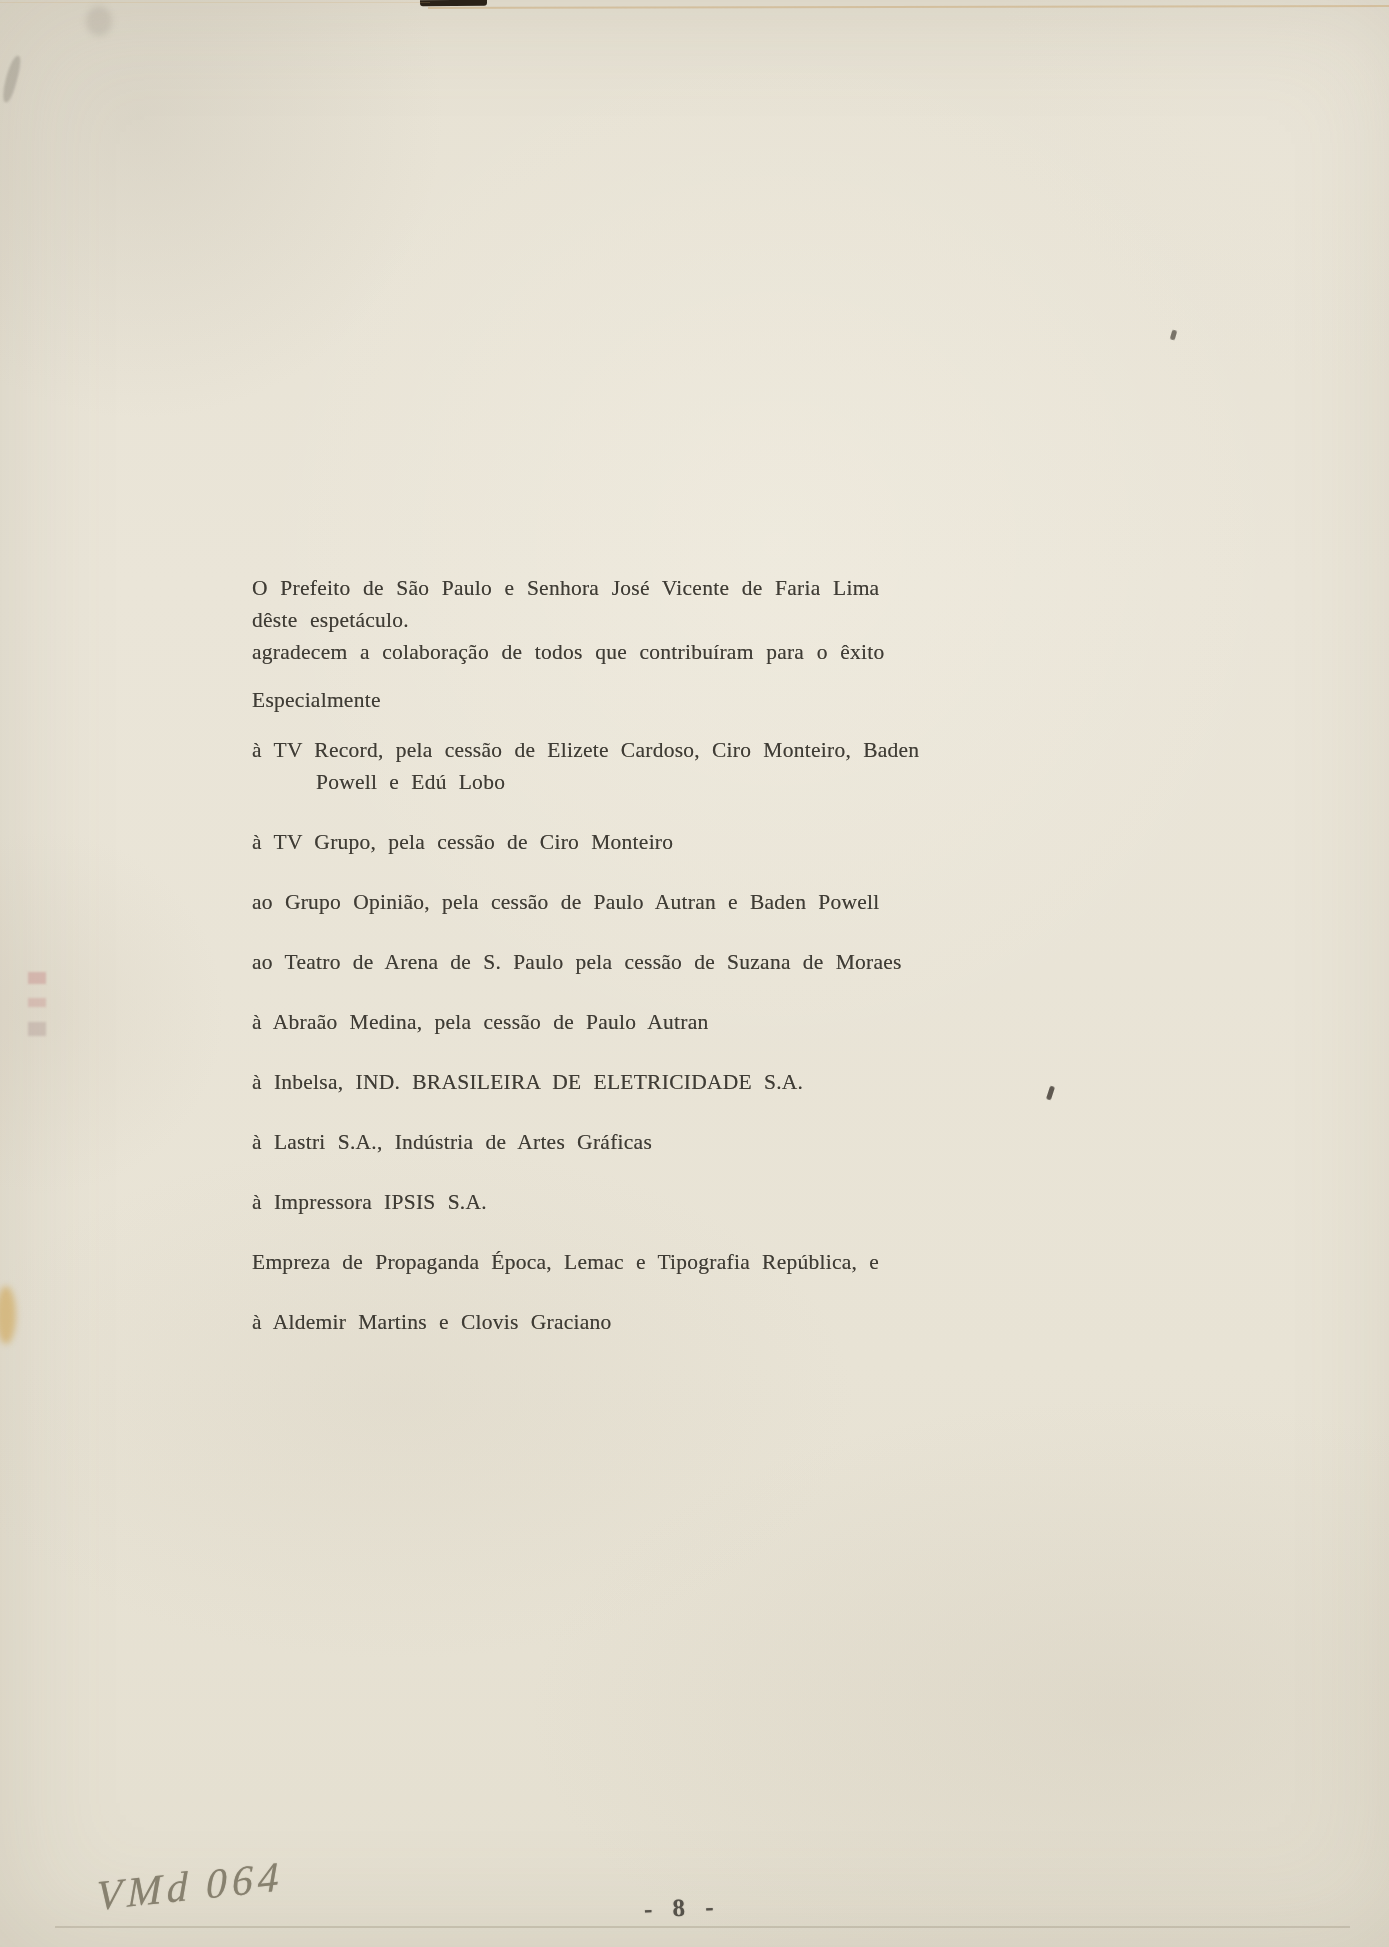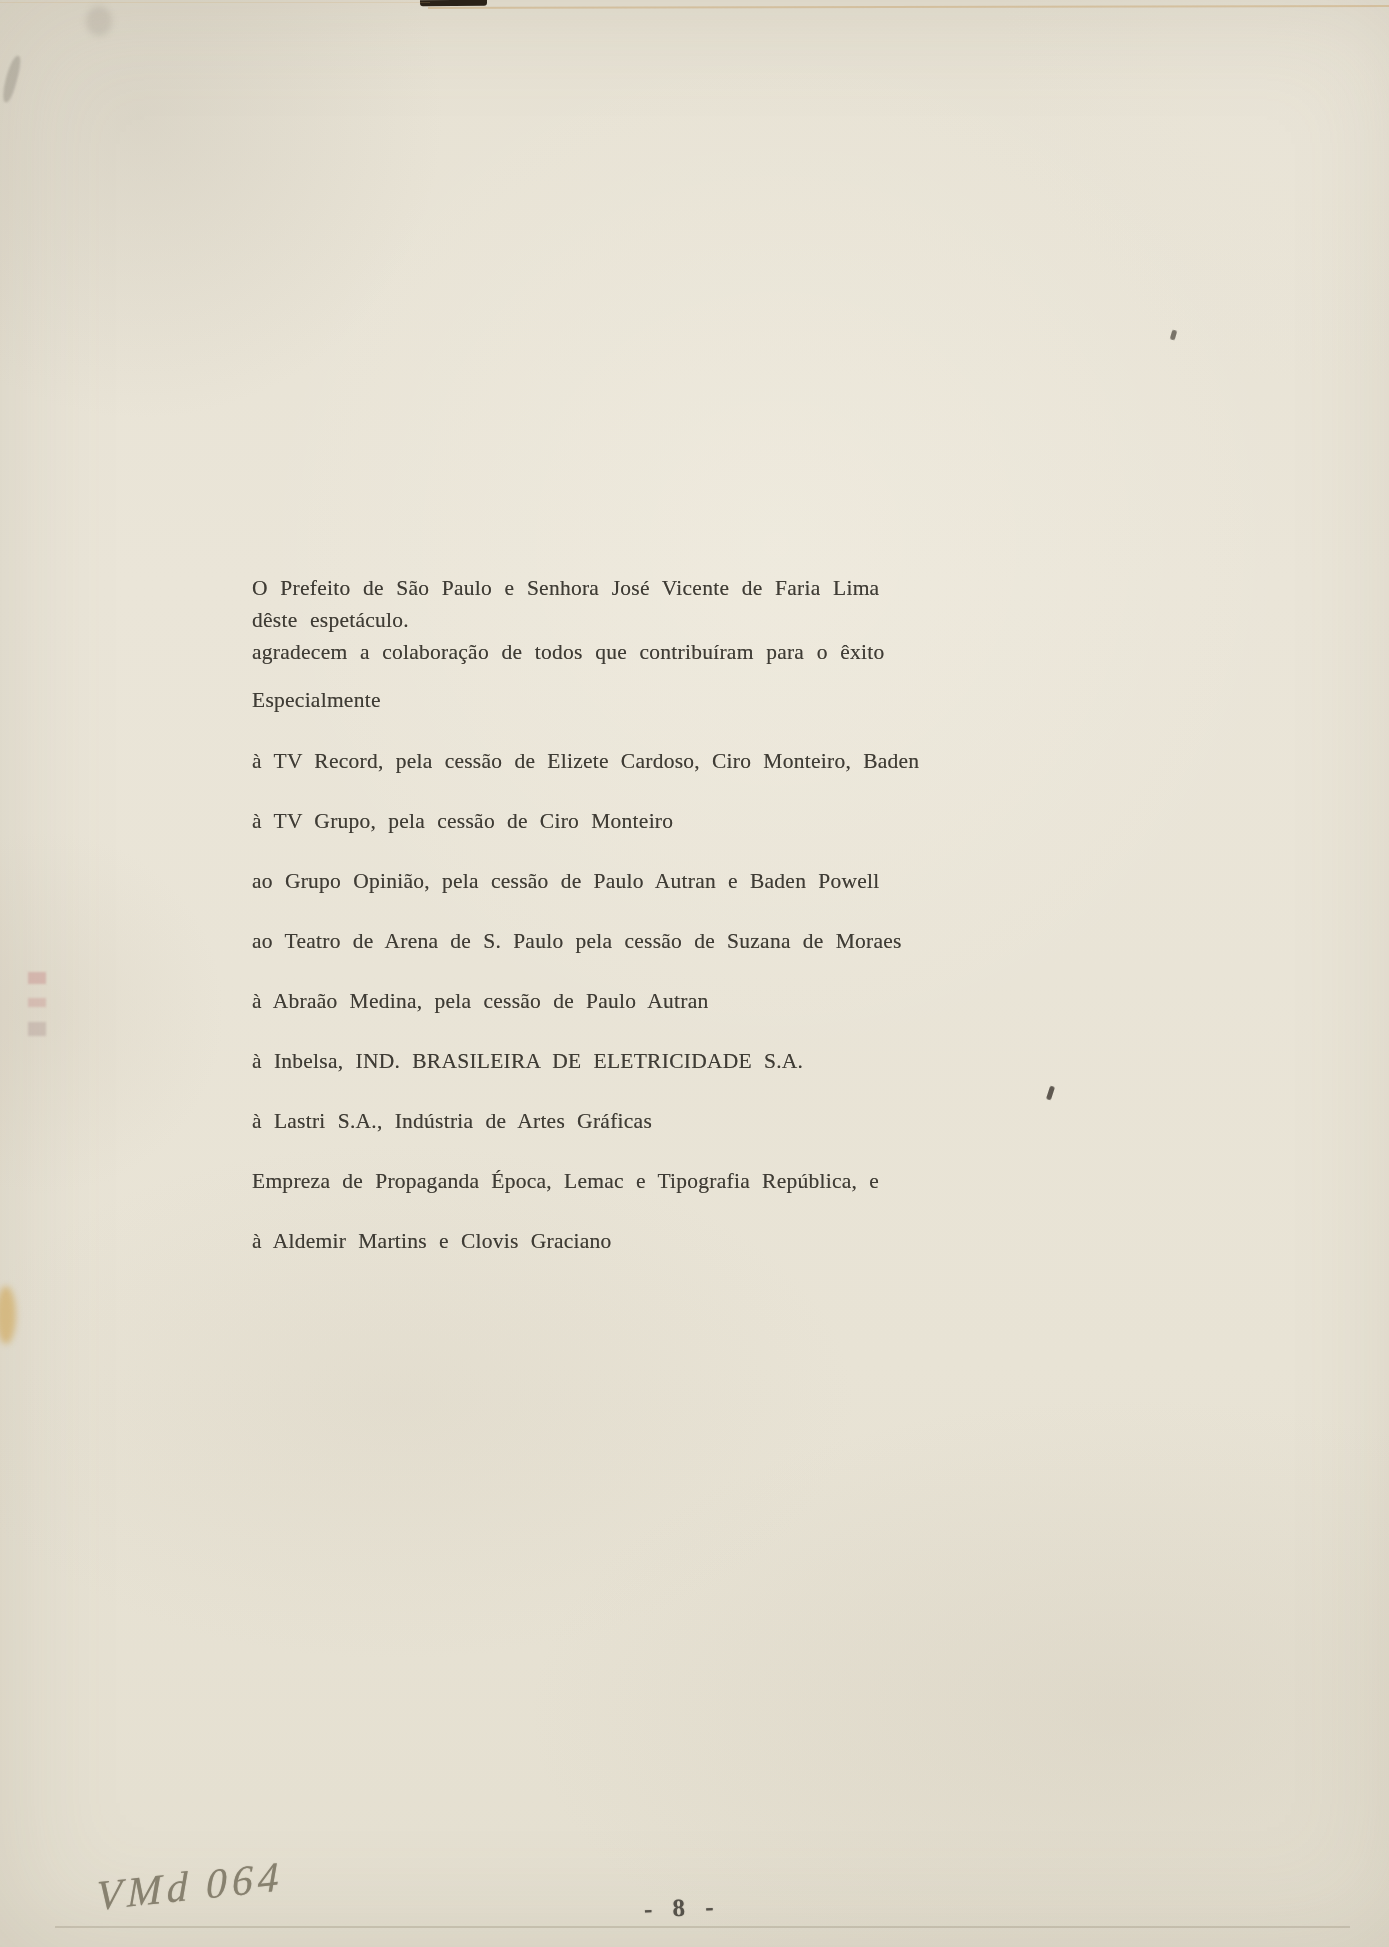--- a/index.html
+++ b/index.html
@@ -23,21 +23,21 @@
   }
   .textblock{
     position:absolute;left:252px;top:572px;width:760px;
     color:#3f3c35;
     font-size:21.5px;
     letter-spacing:0.012em;
     text-shadow:0 0 0.6px rgba(63,60,53,0.55);
   }
   .para .line{line-height:32px;white-space:nowrap;word-spacing:0.32em;}
   .subheading{margin-top:16px;line-height:32px;word-spacing:0.3em;}
-  .credits{margin-top:29px;}
+  .credits{margin-top:18px;}
   .credit-item{margin-bottom:28px;}
   .credit-item .line{line-height:32px;white-space:nowrap;word-spacing:0.3em;}
   .credit-item .line.cont{padding-left:64px;}
 
   
   .artifact{position:absolute;pointer-events:none;}
   .edge-mark{left:420px;top:0;width:67px;height:6px;background:#2b2218;border-radius:0 0 3px 3px;transform:rotate(-0.6deg);}
   .edge-line{left:428px;top:6px;width:961px;height:2px;background:rgba(198,158,98,0.42);transform:rotate(-0.12deg);}
   .edge-line2{left:0;top:2px;width:430px;height:1px;background:rgba(205,170,115,0.22);}
   .left-curl{left:6px;top:55px;width:11px;height:48px;background:rgba(122,117,106,0.35);border-radius:60% 40% 50% 50%;filter:blur(1px);transform:rotate(14deg);}
@@ -89,40 +89,44 @@
   <div class="textblock">
     <div class="para">
       <div class="line">O Prefeito de São Paulo e Senhora José Vicente de Faria Lima</div>
       <div class="line">dêste espetáculo.</div>
       <div class="line">agradecem a colaboração de todos que contribuíram para o êxito</div>
     </div>
     <div class="subheading">Especialmente</div>
     <div class="credits">
         <div class="credit-item">
           <div class="line">à TV Record, pela cessão de Elizete Cardoso, Ciro Monteiro, Baden</div>
+          <div class="line cont">Powell e Edú Lobo</div>
         </div>
         <div class="credit-item">
           <div class="line">à TV Grupo, pela cessão de Ciro Monteiro</div>
         </div>
         <div class="credit-item">
           <div class="line">ao Grupo Opinião, pela cessão de Paulo Autran e Baden Powell</div>
         </div>
         <div class="credit-item">
           <div class="line">ao Teatro de Arena de S. Paulo pela cessão de Suzana de Moraes</div>
         </div>
         <div class="credit-item">
           <div class="line">à Abraão Medina, pela cessão de Paulo Autran</div>
         </div>
         <div class="credit-item">
           <div class="line">à Inbelsa, IND. BRASILEIRA DE ELETRICIDADE S.A.</div>
         </div>
         <div class="credit-item">
           <div class="line">à Lastri S.A., Indústria de Artes Gráficas</div>
         </div>
         <div class="credit-item">
+          <div class="line">à Impressora IPSIS S.A.</div>
+        </div>
+        <div class="credit-item">
           <div class="line">Empreza de Propaganda Época, Lemac e Tipografia República, e</div>
         </div>
         <div class="credit-item">
           <div class="line">à Aldemir Martins e Clovis Graciano</div>
         </div>
       </div>
   </div>
 
   <div class="handwriting">VMd 064</div>
   <div class="pagenumber">- 8 -</div>

